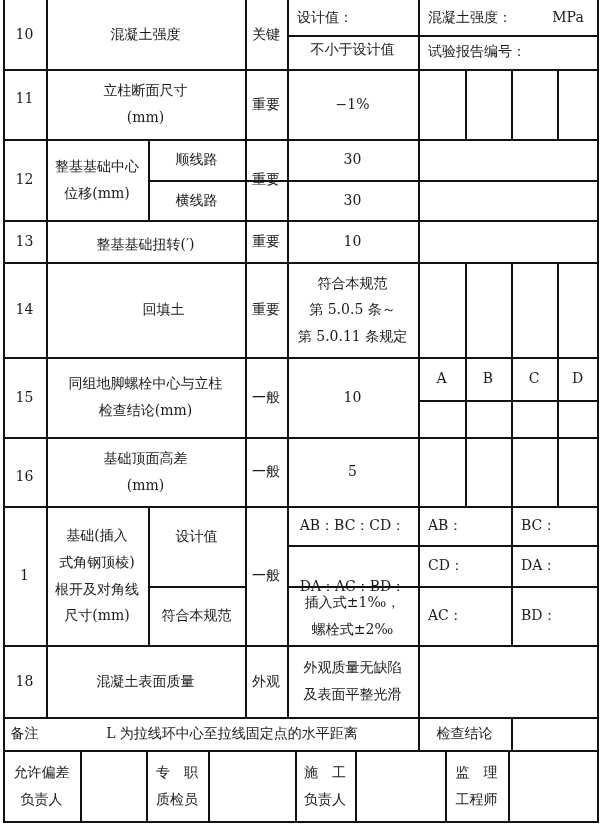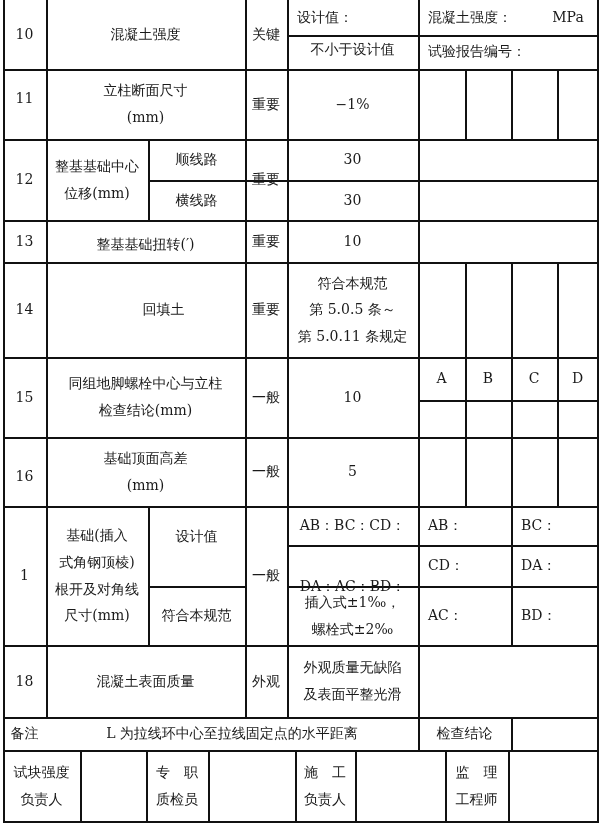--- a/index.html
+++ b/index.html
@@ -142,21 +142,21 @@
 <div class="c" style="left:46px;top:645px;width:199px;height:72px">混凝土表面质量</div>
 <div class="c" style="left:245px;top:645px;width:42px;height:72px">外观</div>
 <div class="c" style="left:287px;top:645px;width:131px;height:72px">外观质量无缺陷
 及表面平整光滑</div>
 
 <div class="c" style="left:3px;top:717px;width:43px;height:33px">备注</div>
 <div class="c" style="left:46px;top:717px;width:372px;height:33px">L 为拉线环中心至拉线固定点的水平距离</div>
 <div class="c" style="left:418px;top:717px;width:93px;height:33px">检查结论</div>
 <div class="c" style="left:511px;top:717px;width:87px;height:33px"></div>
 
-<div class="c" style="left:3px;top:750px;width:77px;height:72px">试块强度
+<div class="c" style="left:3px;top:750px;width:77px;height:72px">允许偏差
 负责人</div>
 <div class="c" style="left:80px;top:750px;width:66px;height:72px"></div>
 <div class="c" style="left:146px;top:750px;width:62px;height:72px">专　职
 质检员</div>
 <div class="c" style="left:208px;top:750px;width:87px;height:72px"></div>
 <div class="c" style="left:295px;top:750px;width:60px;height:72px">施　工
 负责人</div>
 <div class="c" style="left:355px;top:750px;width:90px;height:72px"></div>
 <div class="c" style="left:445px;top:750px;width:63px;height:72px">监　理
 工程师</div>

